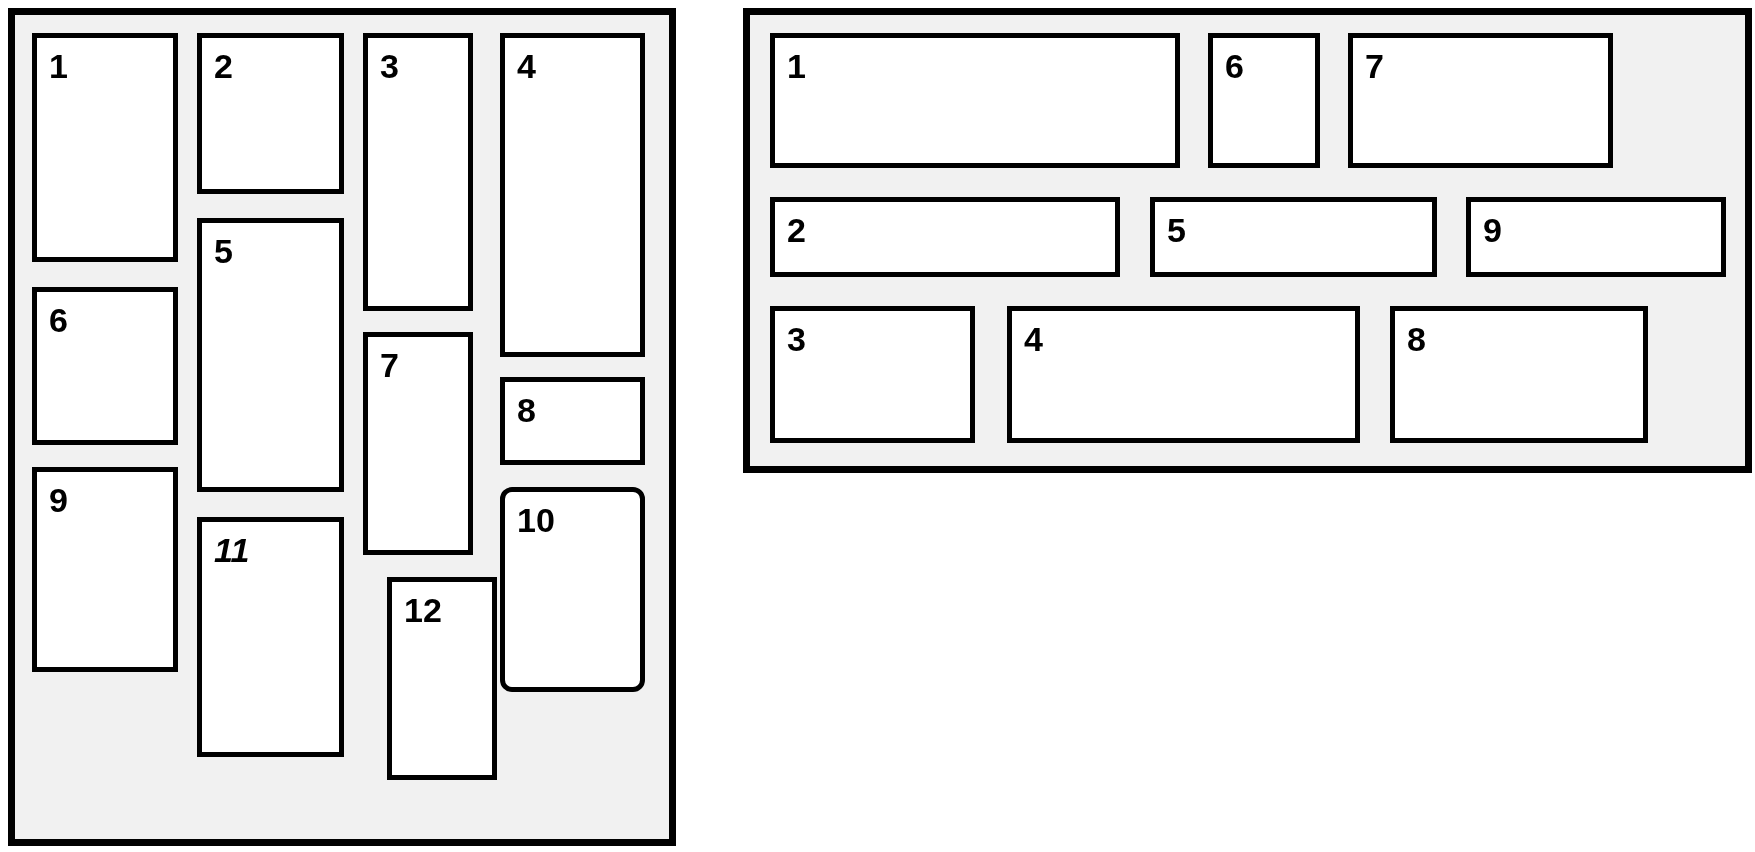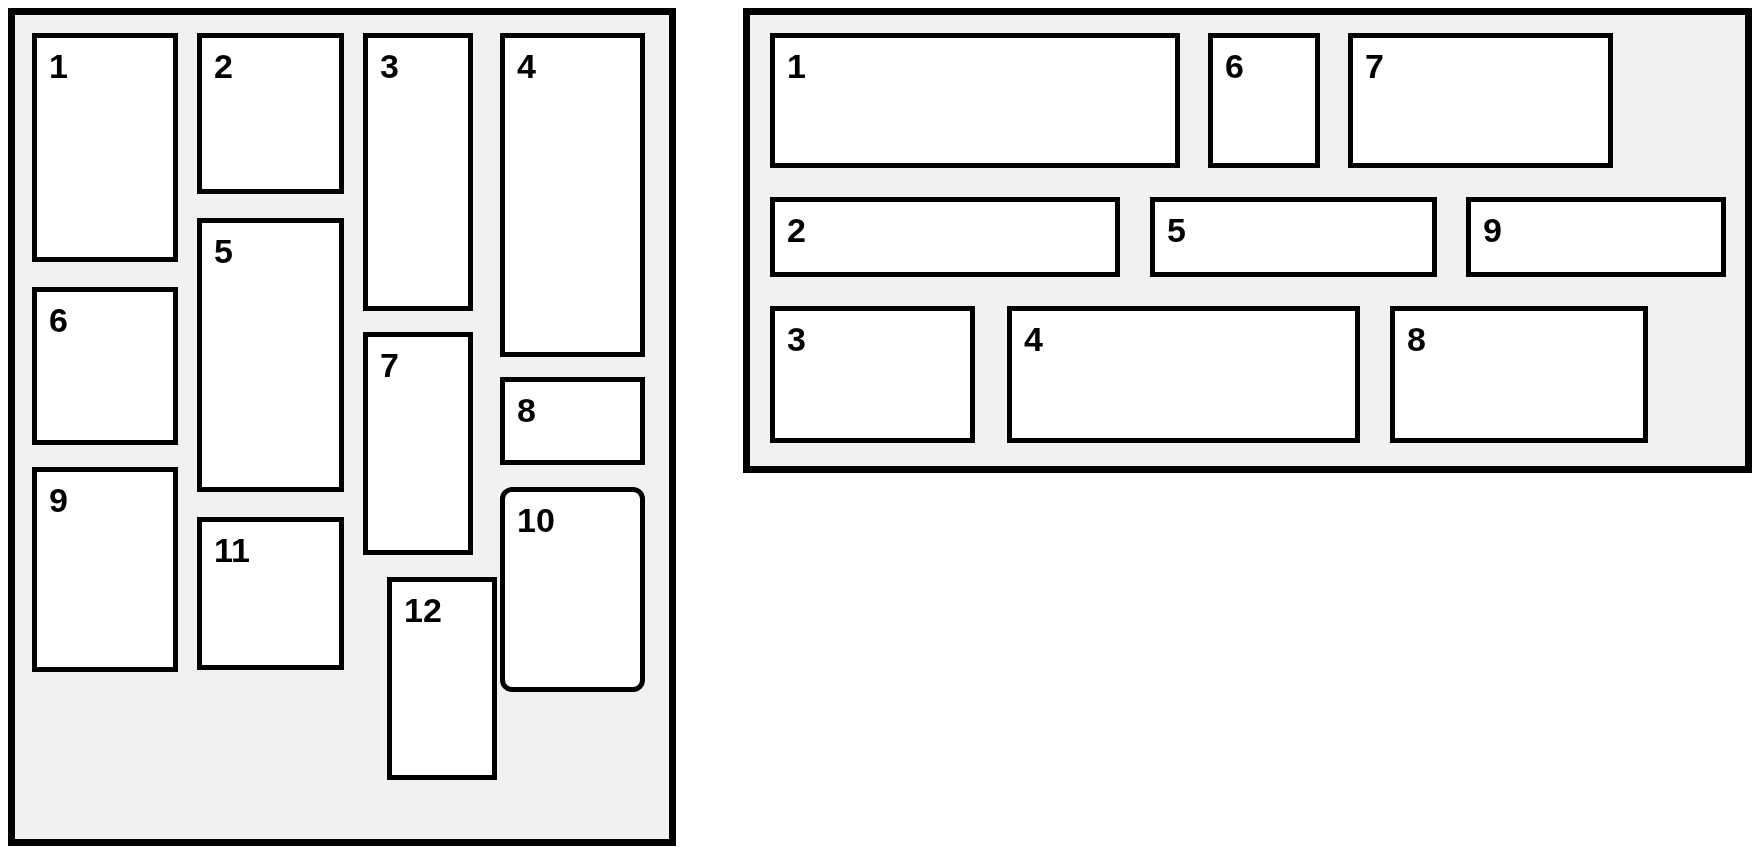--- a/index.html
+++ b/index.html
@@ -63,21 +63,21 @@
     </div>
     <div class="box" style="left: 485px; top: 362px; width: 145px; height: 88px;">
       <span class="num">8</span>
     </div>
     <div class="box" style="left: 17px; top: 452px; width: 146px; height: 205px;">
       <span class="num">9</span>
     </div>
     <div class="box" style="left: 485px; top: 472px; width: 145px; height: 205px; border-radius: 12px;">
       <span class="num">10</span>
     </div>
-    <div class="box" style="left: 182px; top: 502px; width: 147px; height: 153px;">
+    <div class="box" style="left: 182px; top: 502px; width: 147px; height: 240px; font-style: italic;">
       <span class="num">11</span>
     </div>
     <div class="box" style="left: 348px; top: 562px; width: 110px; height: 203px; margin-left: 24px;">
       <span class="num">12</span>
     </div>
   </div>
 
 <div class="panel" id="panel-right" style="left: 743px; top: 8px; width: 1009px; height: 465px;">
     <div class="box" style="left: 20px; top: 18px; width: 410px; height: 135px;">
       <span class="num">1</span>

